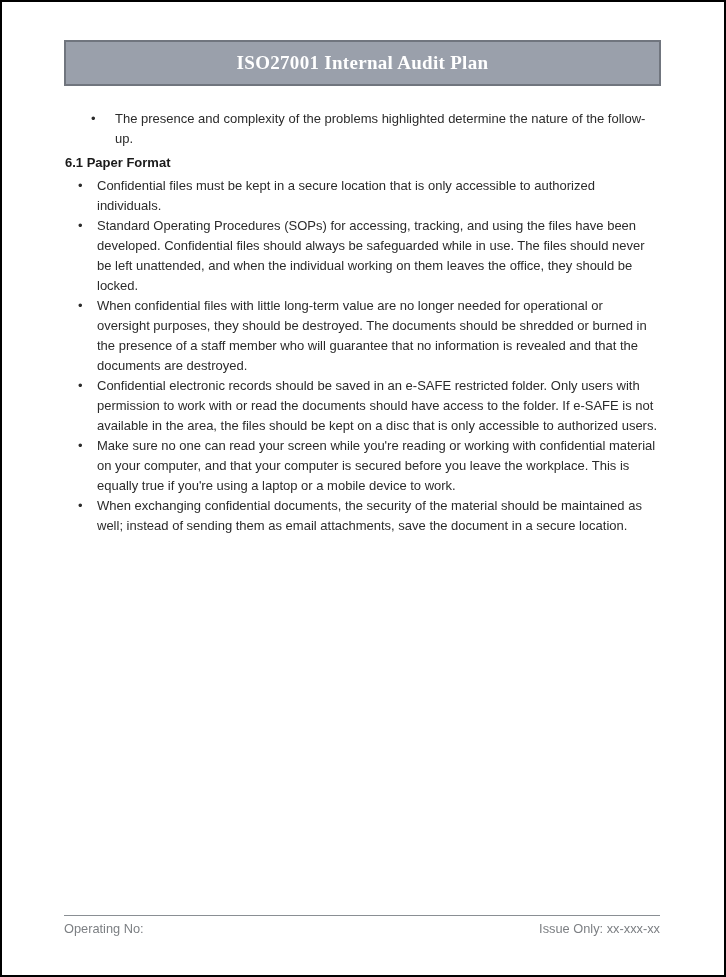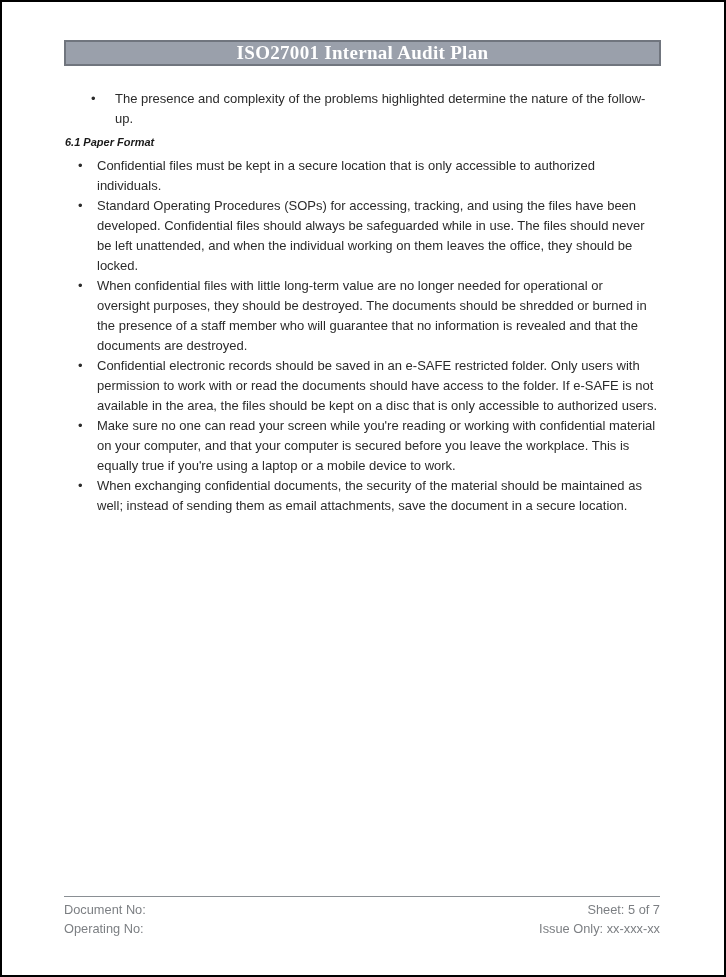--- a/index.html
+++ b/index.html
@@ -18,21 +18,21 @@
     width:726px;height:977px;
     box-sizing:border-box;
     border:2px solid var(--page-border);
     background:#ffffff;
     font-family:"Liberation Sans", sans-serif;
     color:var(--body-text);
     overflow:hidden;
   }
   .banner{
     margin:38px 63px 0 62px;
-    height:26px;
+    height:46px;
     box-sizing:border-box;
     border:2px solid var(--banner-border);
     background:var(--banner-bg);
     display:flex;align-items:center;justify-content:center;
   }
   .banner-title{
     font-family:"Liberation Serif", serif;
     font-weight:700;
     font-size:19px;
     letter-spacing:0.3px;
@@ -54,25 +54,24 @@
   }
   h2.sec-heading{
     margin:17px 63px 0 63px;
     font-size:15.5px;
     line-height:21px;
     font-weight:700;
     color:var(--heading-text);
   }
   h3.sub-heading{
     margin:6px 63px 6px 63px;
-    font-size:11px;
+    font-size:13px;
     line-height:15px;
     font-weight:700;
     color:var(--heading-text);
-    font-style:italic;
   }
   ul.doc-list{
     list-style:none;
     margin:0 66px 0 63px;
     padding:0;
   }
   ul.doc-list li{
     position:relative;
     padding-left:32px;
     font-size:13px;
@@ -138,22 +137,18 @@
       <span class="li-text">Make sure no one can read your screen while you're reading or working with confidential material on your computer, and that your computer is secured before you leave the workplace. This is equally true if you're using a laptop or a mobile device to work.</span>
     </li>
     <li>
       <span class="bullet">•</span>
       <span class="li-text">When exchanging confidential documents, the security of the material should be maintained as well; instead of sending them as email attachments, save the document in a secure location.</span>
     </li>
   </ul>
 
   <div class="footer">
     <div class="footer-row">
-      <span>Document No:</span>
-      <span>Sheet: 5 of 7</span>
-    </div>
-    <div class="footer-row">
       <span>Operating No:</span>
       <span>Issue Only: xx-xxx-xx</span>
     </div>
   </div>
 
 </div>
 
 </body></html>

